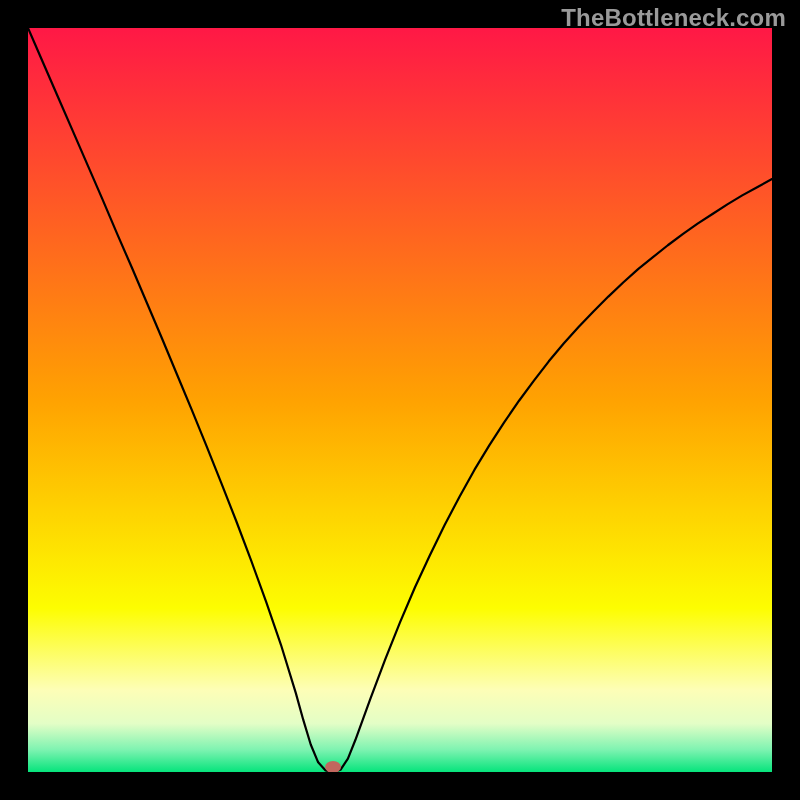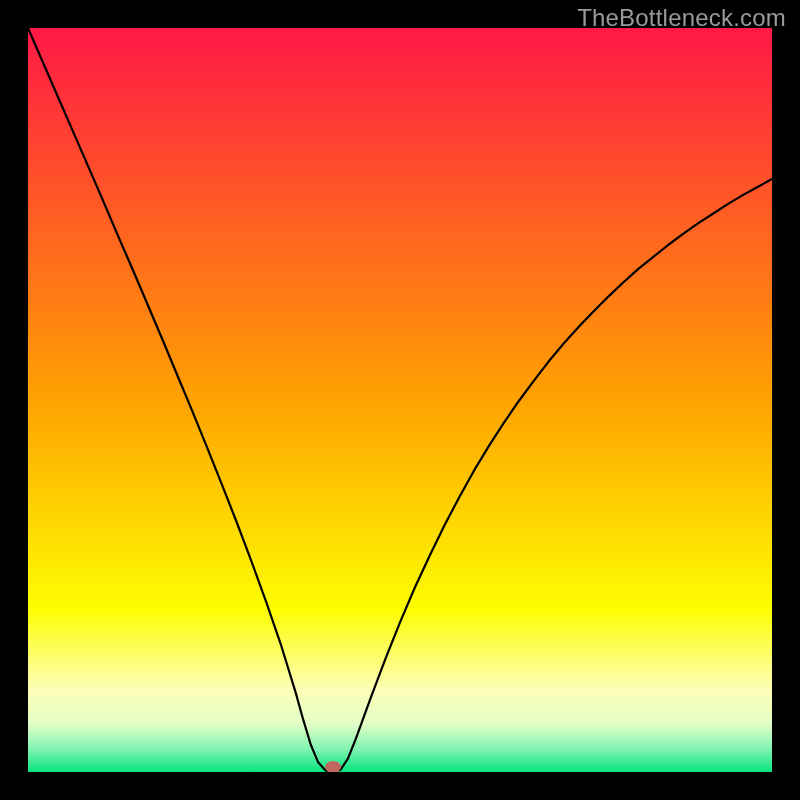--- a/index.html
+++ b/index.html
@@ -16,21 +16,21 @@
     width: 800px;
     height: 800px;
     background: #000;
   }
   .watermark {
     position: absolute;
     top: 4px;
     right: 14px;
     color: #9a9a9a;
     font-size: 24px;
-    font-weight: 400;
+    font-weight: 700;
     letter-spacing: 0.2px;
     user-select: none;
   }
   .plot {
     position: absolute;
     left: 28px;
     top: 28px;
     width: 744px;
     height: 744px;
     display: block;

